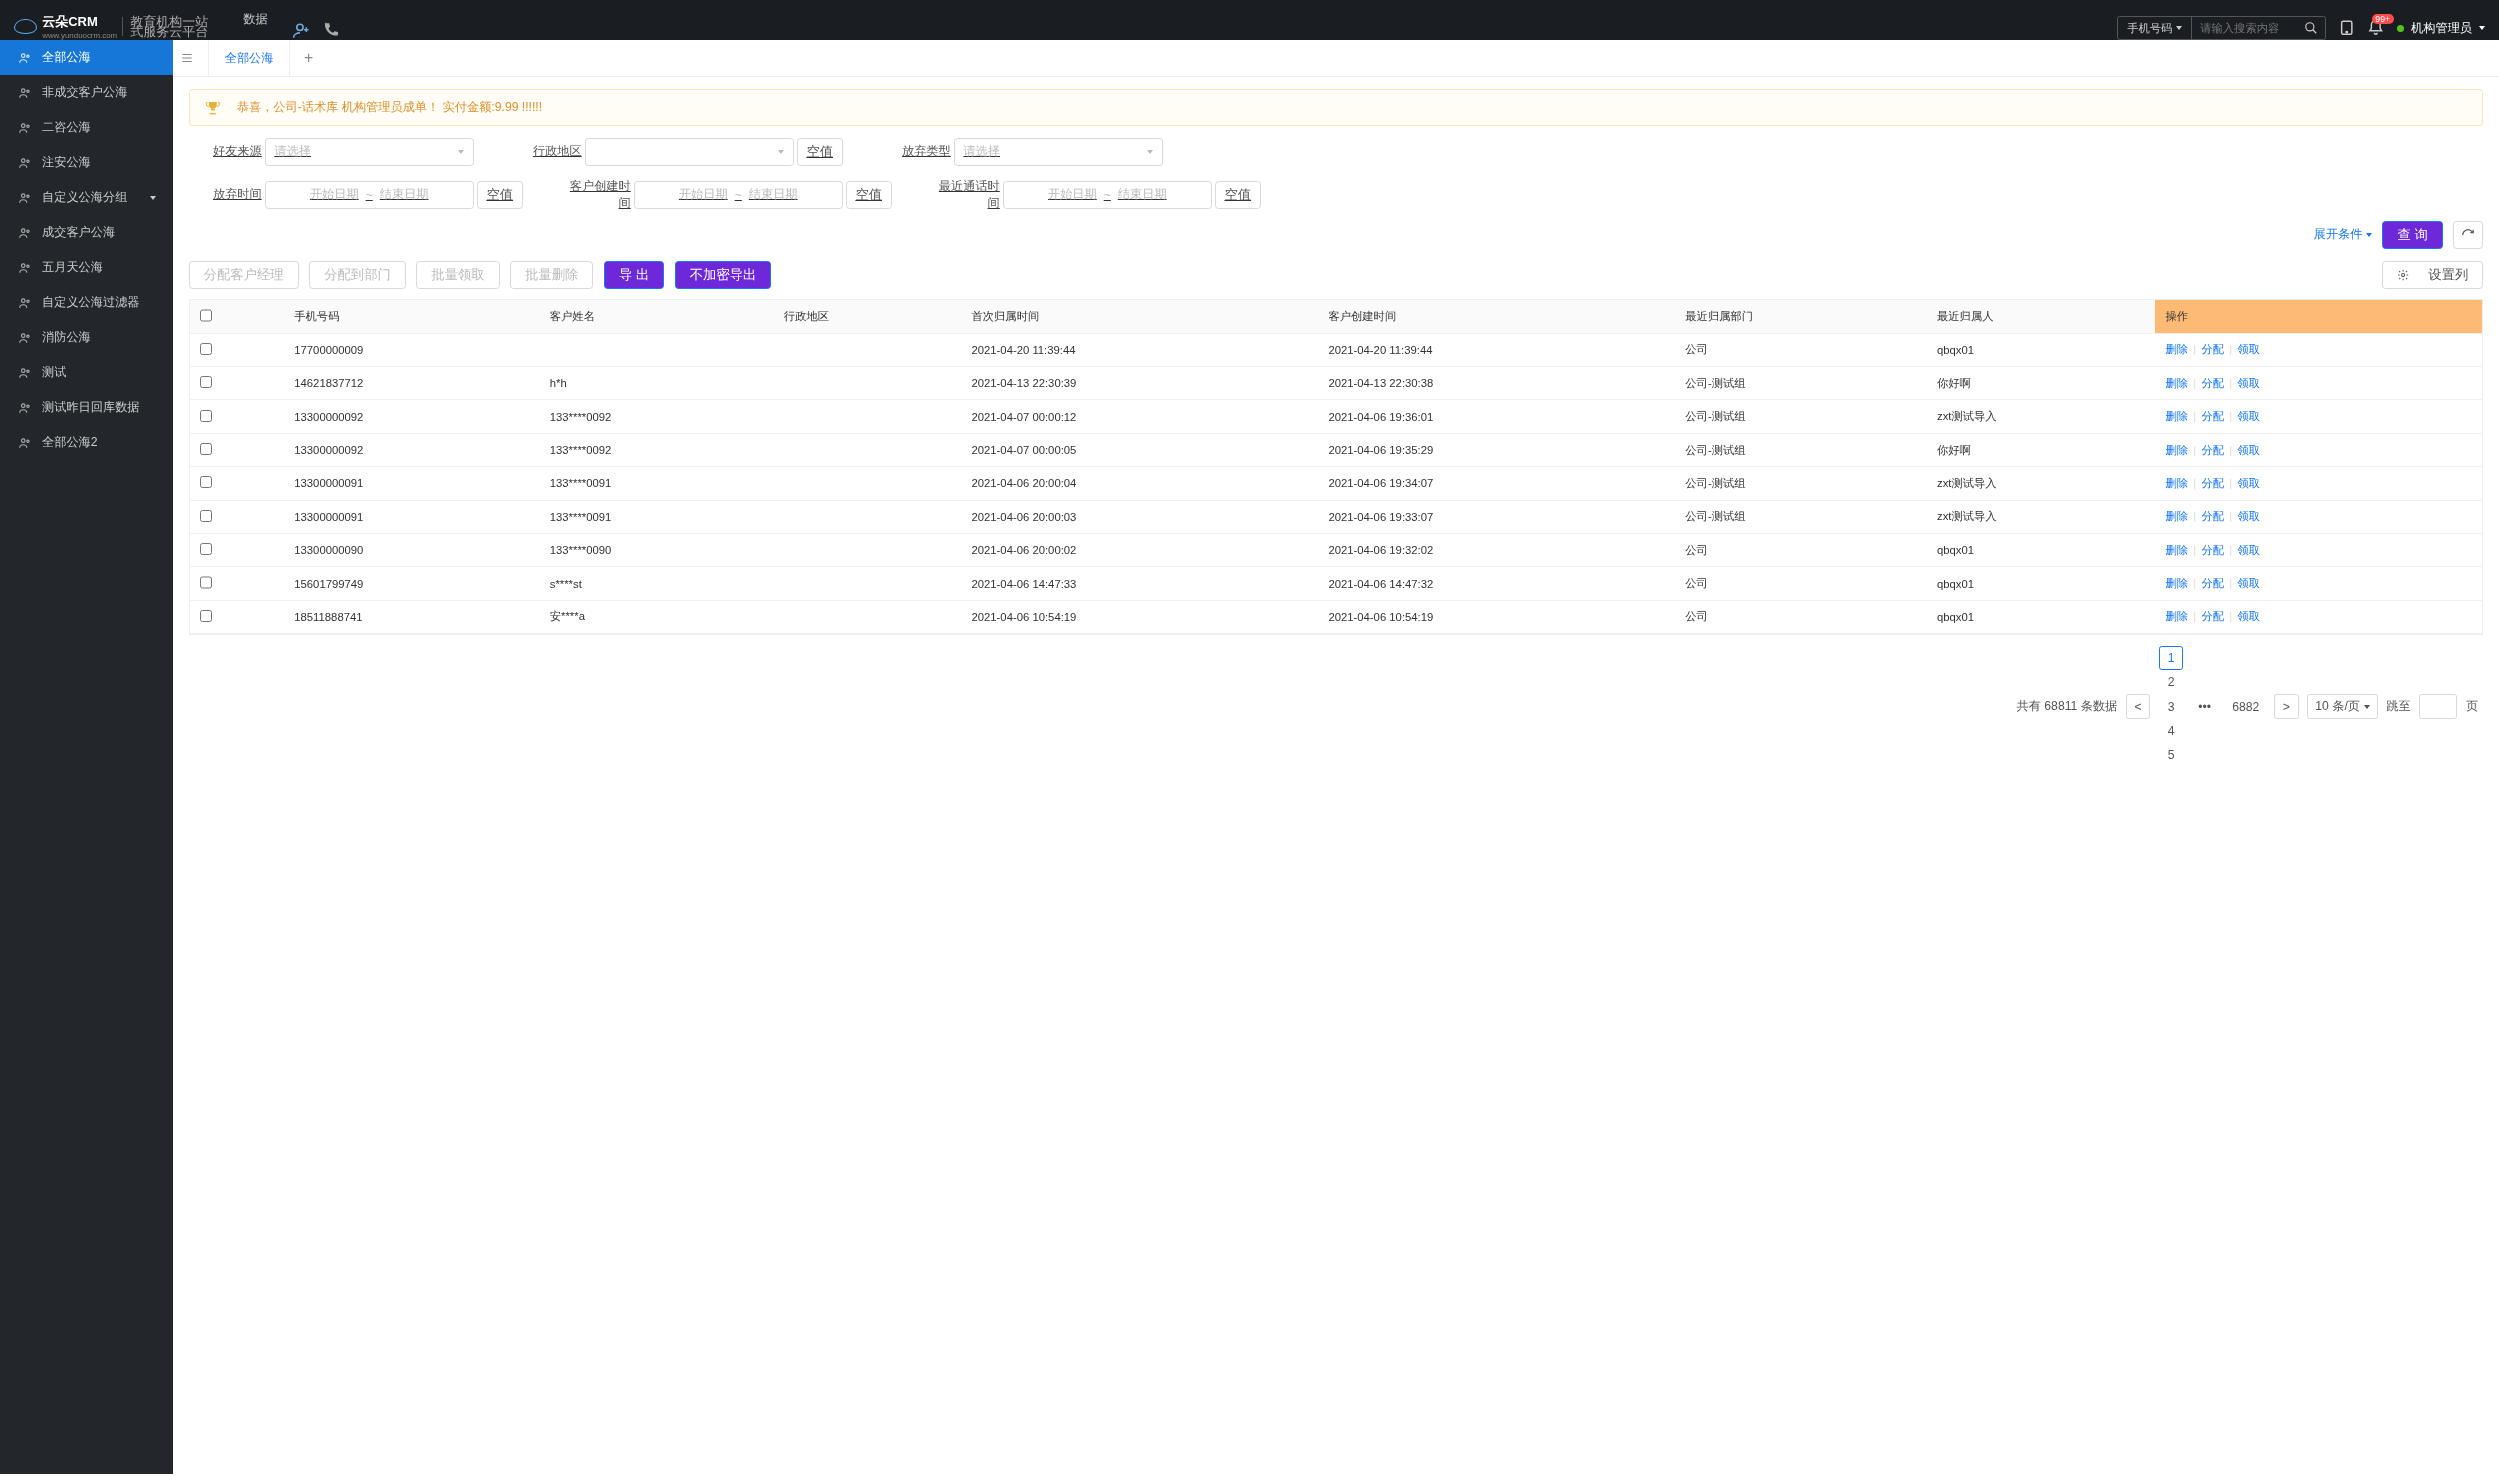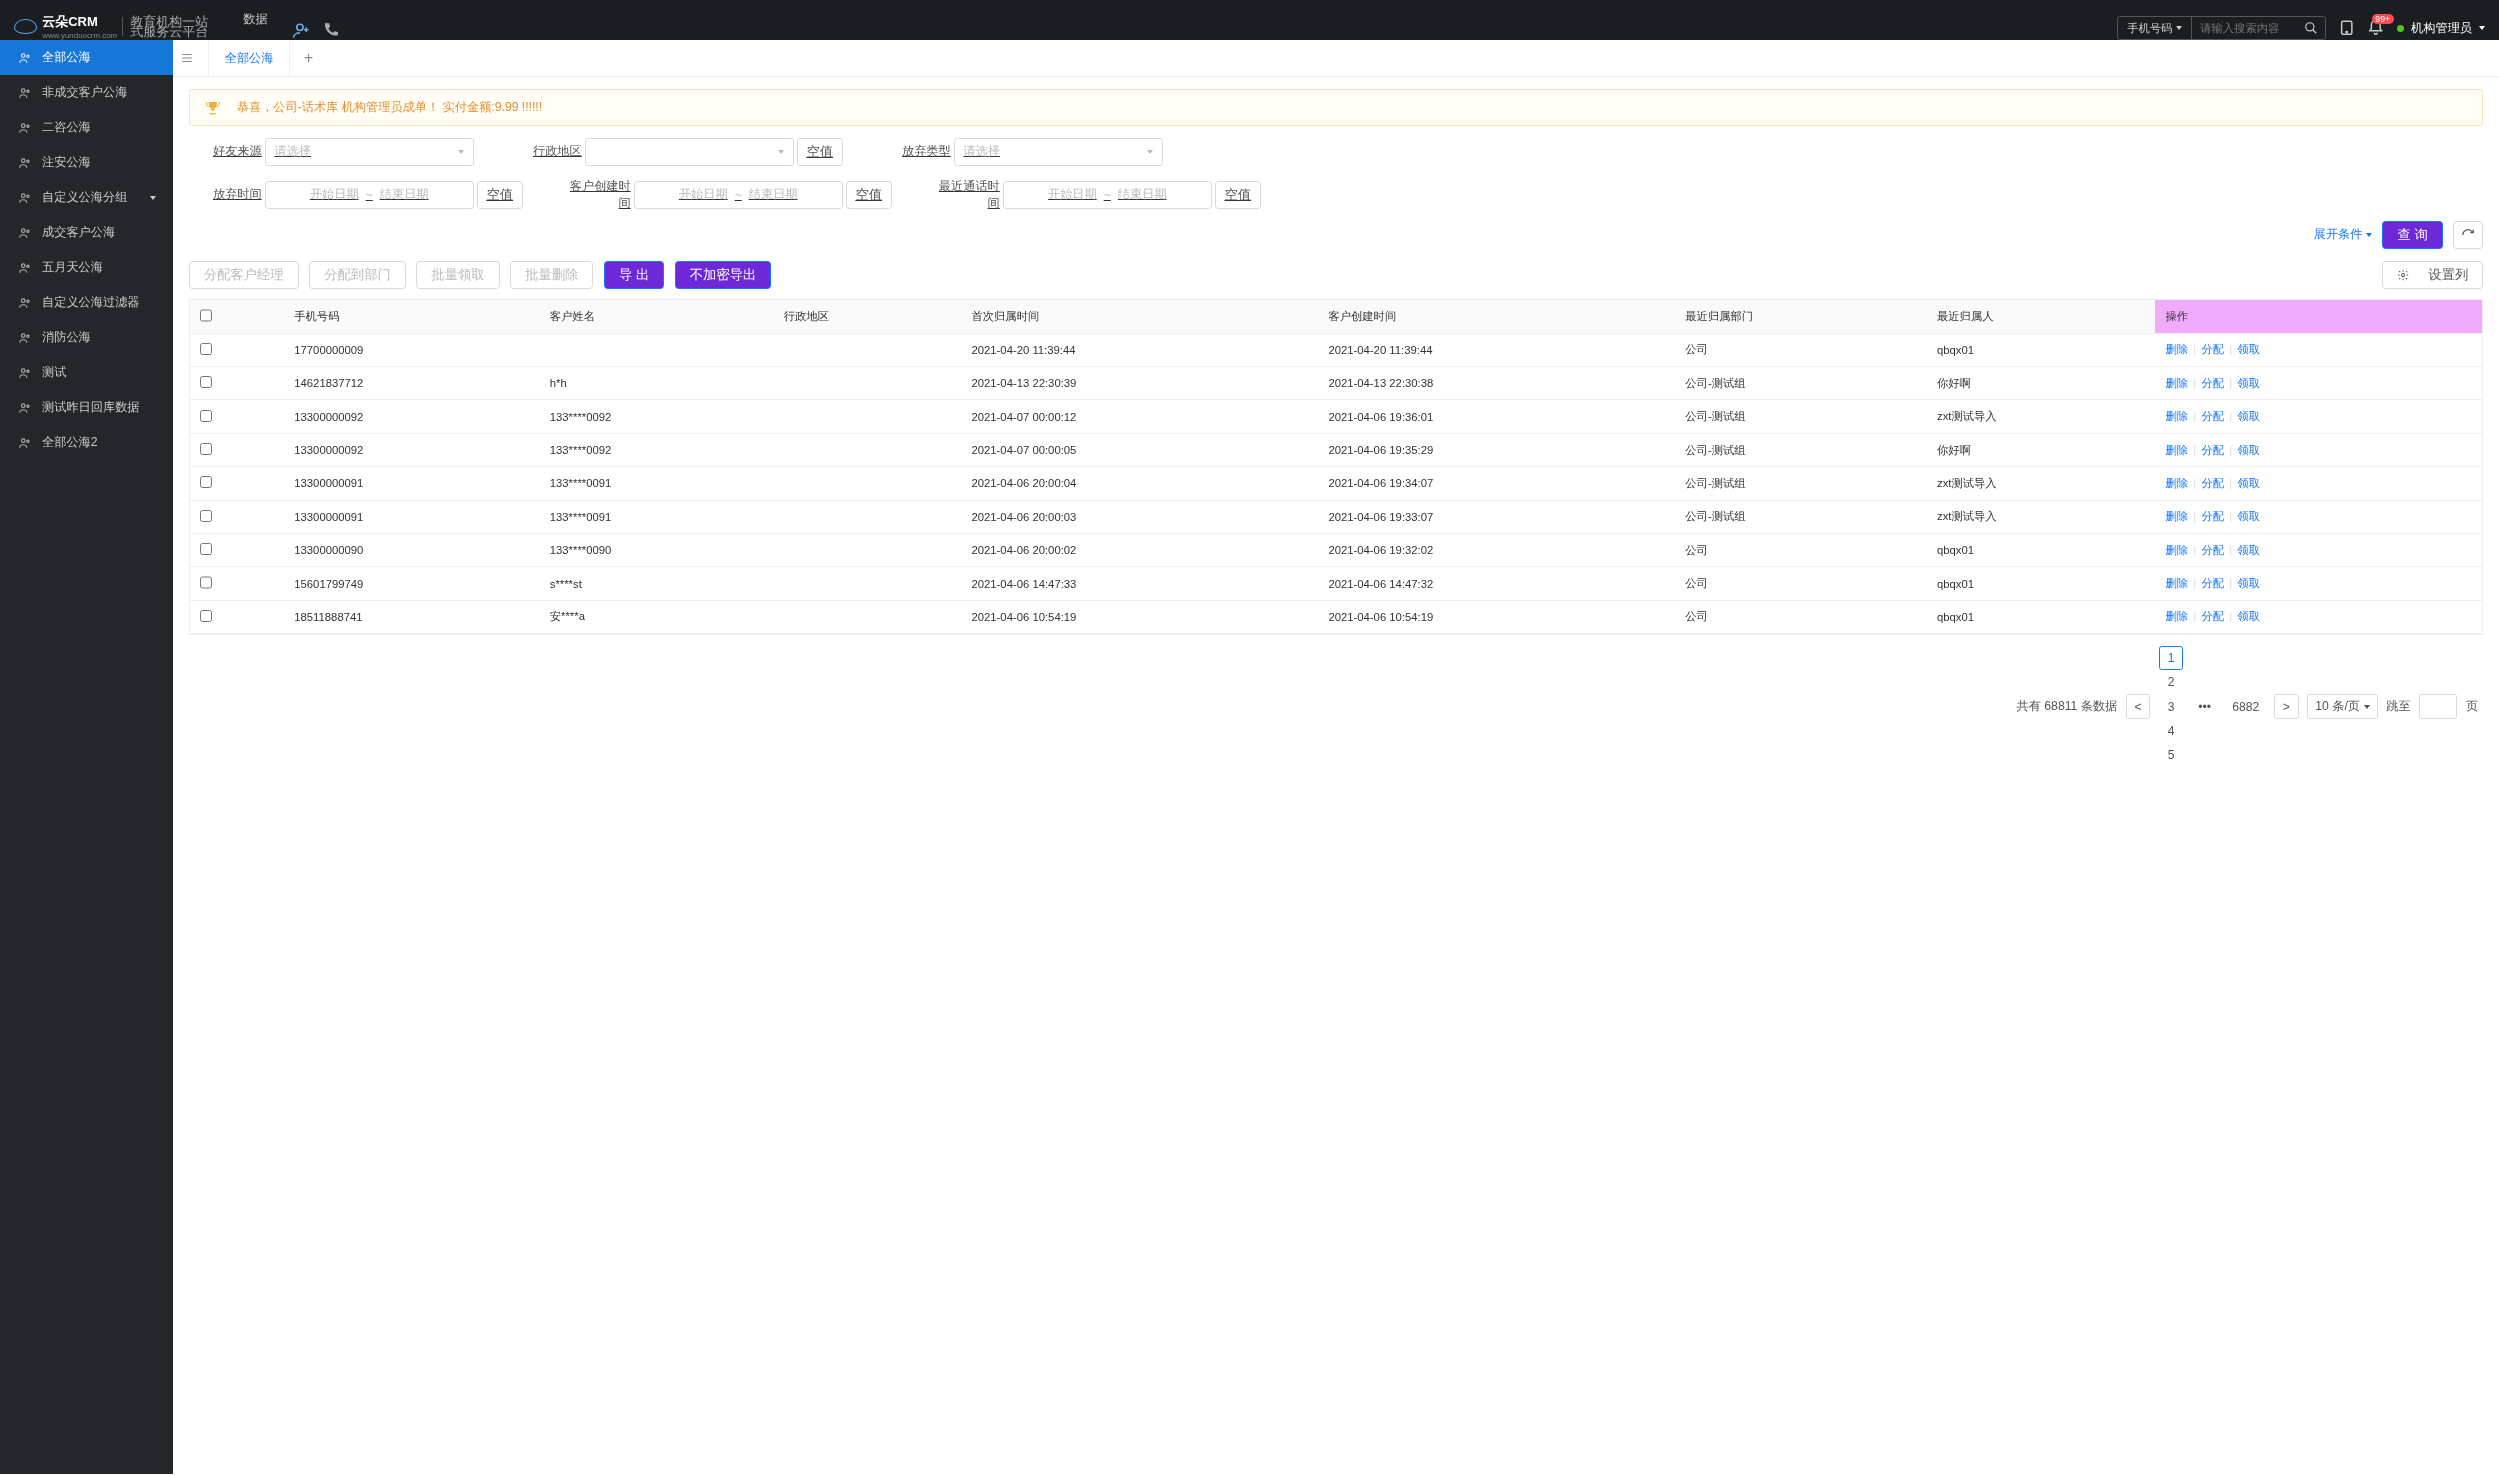--- a/index.html
+++ b/index.html
@@ -65,21 +65,21 @@
 
 
 .table-wrap { border:0.9px solid #eee; overflow:auto; }
 table { width:100%; border-collapse:collapse; }
 th, td { padding:8.7px 10.5px; text-align:left; border-bottom:0.9px solid #f0f0f0; white-space:nowrap; font-size:11.3px; }
 thead th { background:#fafafa; color:#333; font-weight:500; }
 .chk { width:12.2px; height:12.2px; }
 .ops a { color:#1677ff; cursor:pointer; }
 .ops .sep { color:#ddd; margin:0 5.2px; }
 .ops-col { position:sticky; right:0; background:#fff; box-shadow:-1.7px 0 3.5px rgba(0,0,0,.04); }
-thead .ops-col { background:#f0abfc; }
+thead .ops-col { background:#fdba74; }
 
 
 .pagination { display:flex; align-items:center; justify-content:flex-end; gap:8.7px; padding:10.5px 5.2px; color:#555; }
 .pg { min-width:24.4px; height:24.4px; border:0.9px solid transparent; display:flex; align-items:center; justify-content:center; border-radius:2.6px; cursor:pointer; padding:0 5.2px; }
 .pg.box { border-color:#d9d9d9; }
 .pg.active { border-color:#1677ff; color:#1677ff; }
 .pg-select { border:0.9px solid #d9d9d9; height:24.4px; padding:0 7px; border-radius:2.6px; display:flex; align-items:center; gap:3.5px; }
 .pg-input { width:38px; height:24.4px; border:0.9px solid #d9d9d9; border-radius:2.6px; text-align:center; }
 
 .caret-down { width:0; height:0; border-left:3.5px solid transparent; border-right:3.5px solid transparent; border-top:4.4px solid currentColor; display:inline-block; }

